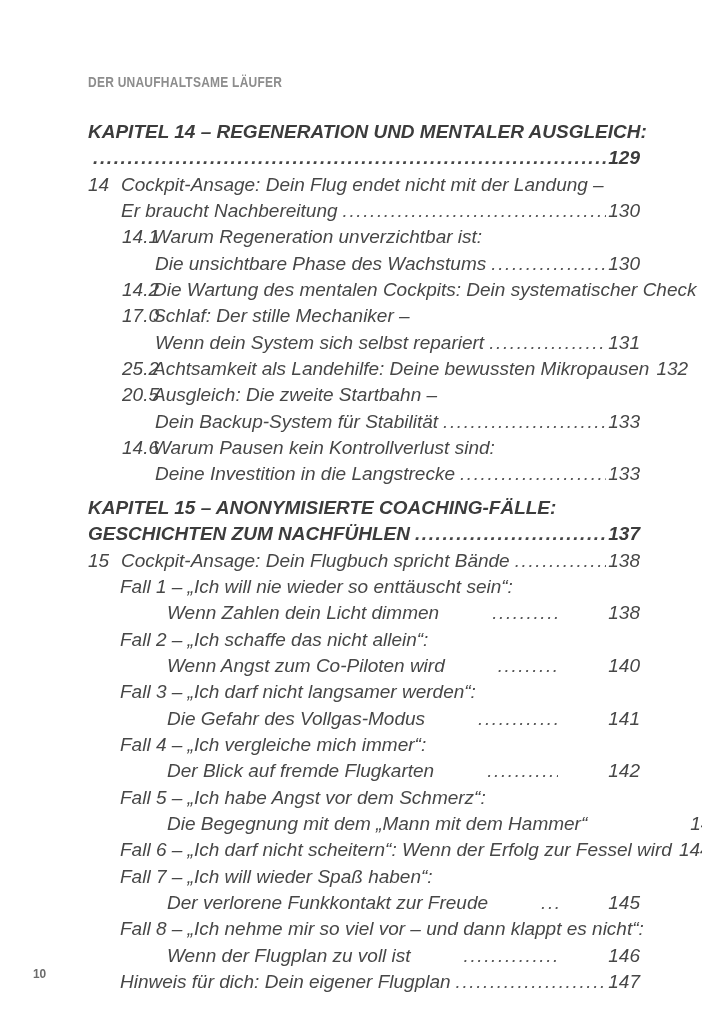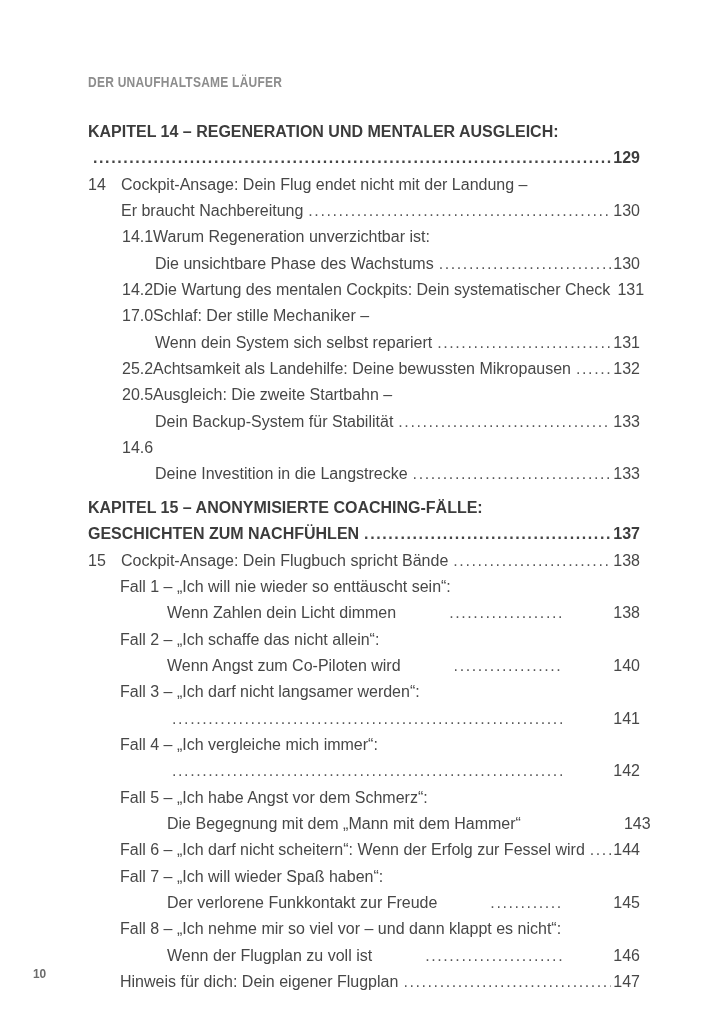--- a/index.html
+++ b/index.html
@@ -12,21 +12,21 @@
 
   .running-header{
     position:absolute;left:88px;top:73px;
     font-size:15px;font-weight:700;letter-spacing:.3px;
     color:#8d8d8d;white-space:nowrap;
     transform:scaleX(.8);transform-origin:left center;
   }
 
   .toc{
     position:absolute;left:88px;top:119px;width:552px;
-    font-size:16px;color:#474747;
+    font-size:19px;color:#474747;font-style:italic;
   }
   .toc-line{
     display:flex;height:26.35px;line-height:26.35px;white-space:nowrap;
   }
   .toc-line .num{flex:none;}
   .toc-line .txt{flex:none;}
   .toc-line .dots{
     flex:1 1 auto;overflow:hidden;margin-left:5px;margin-right:2px;
     letter-spacing:1.6px;color:#585858;
   }
@@ -123,20 +123,21 @@
       <span class="txt">Ausgleich: Die zweite Startbahn –</span>
     </div>
     <div class="toc-line sc">
       <span class="txt">Dein Backup-System für Stabilität</span>
       <span class="dots">........................................................................................................................................................................................................</span>
       <span class="pg">133</span>
     </div>
 
     <div class="toc-line s">
       <span class="num">14.6</span>
+      <span class="txt">Warum Pausen kein Kontrollverlust sind:</span>
     </div>
     <div class="toc-line sc">
       <span class="txt">Deine Investition in die Langstrecke</span>
       <span class="dots">........................................................................................................................................................................................................</span>
       <span class="pg">133</span>
     </div>
 
     <div class="toc-line c gap">
       <span class="txt">KAPITEL 15 – ANONYMISIERTE COACHING-FÄLLE:</span>
     </div>
@@ -168,28 +169,30 @@
     <div class="toc-line fc">
       <span class="txt">Wenn Angst zum Co-Piloten wird</span>
       <span class="dots">........................................................................................................................................................................................................</span>
       <span class="pg">140</span>
     </div>
 
     <div class="toc-line f">
       <span class="txt">Fall 3 – „Ich darf nicht langsamer werden“:</span>
     </div>
     <div class="toc-line fc">
+      <span class="txt">Die Gefahr des Vollgas-Modus</span>
       <span class="dots">........................................................................................................................................................................................................</span>
       <span class="pg">141</span>
     </div>
 
     <div class="toc-line f">
       <span class="txt">Fall 4 – „Ich vergleiche mich immer“:</span>
     </div>
     <div class="toc-line fc">
+      <span class="txt">Der Blick auf fremde Flugkarten</span>
       <span class="dots">........................................................................................................................................................................................................</span>
       <span class="pg">142</span>
     </div>
 
     <div class="toc-line f">
       <span class="txt">Fall 5 – „Ich habe Angst vor dem Schmerz“:</span>
     </div>
     <div class="toc-line fc">
       <span class="txt">Die Begegnung mit dem „Mann mit dem Hammer“</span>
       <span class="dots">........................................................................................................................................................................................................</span>

